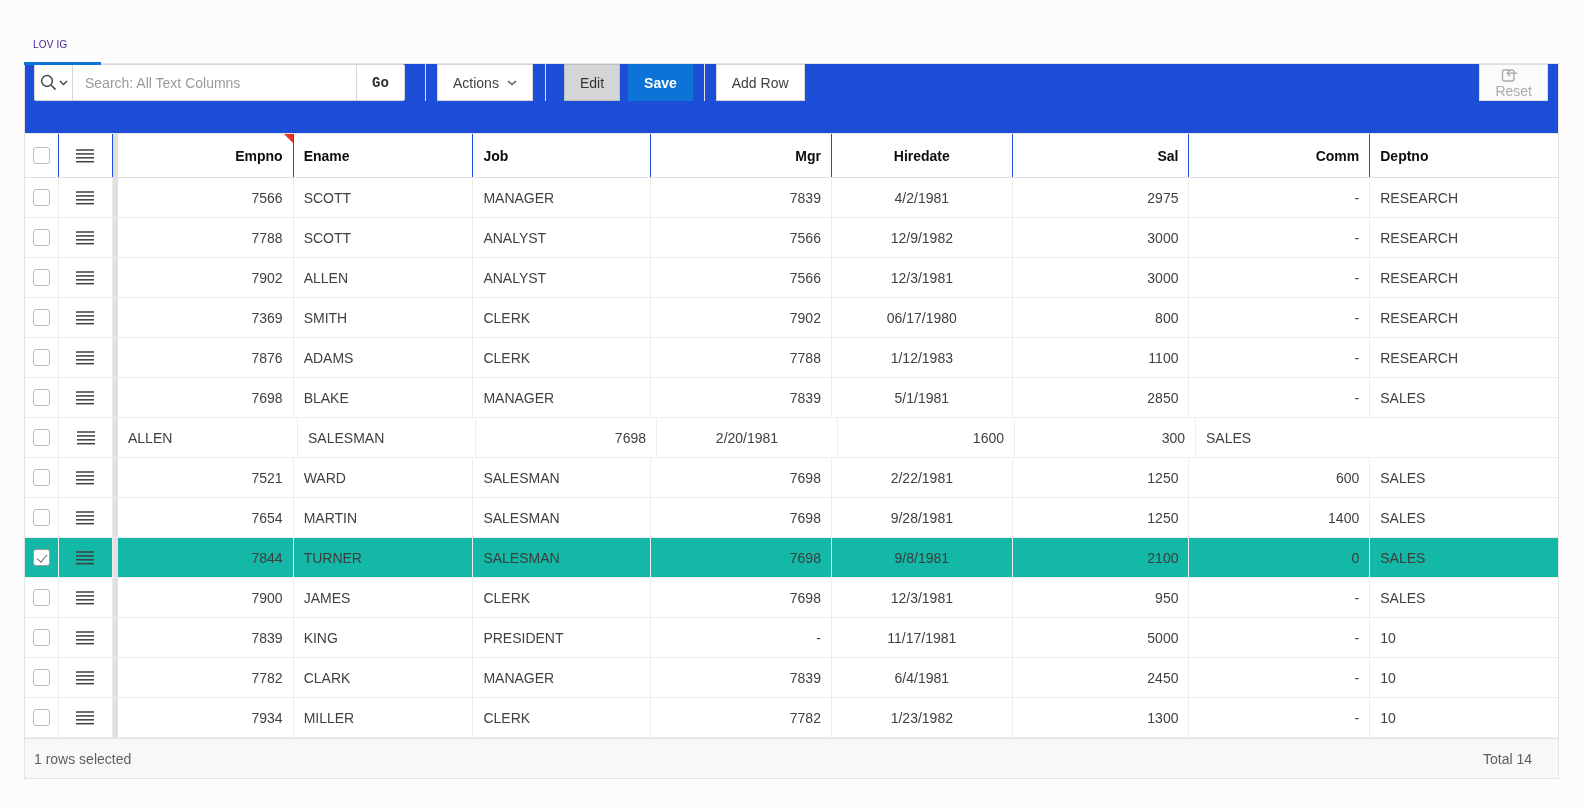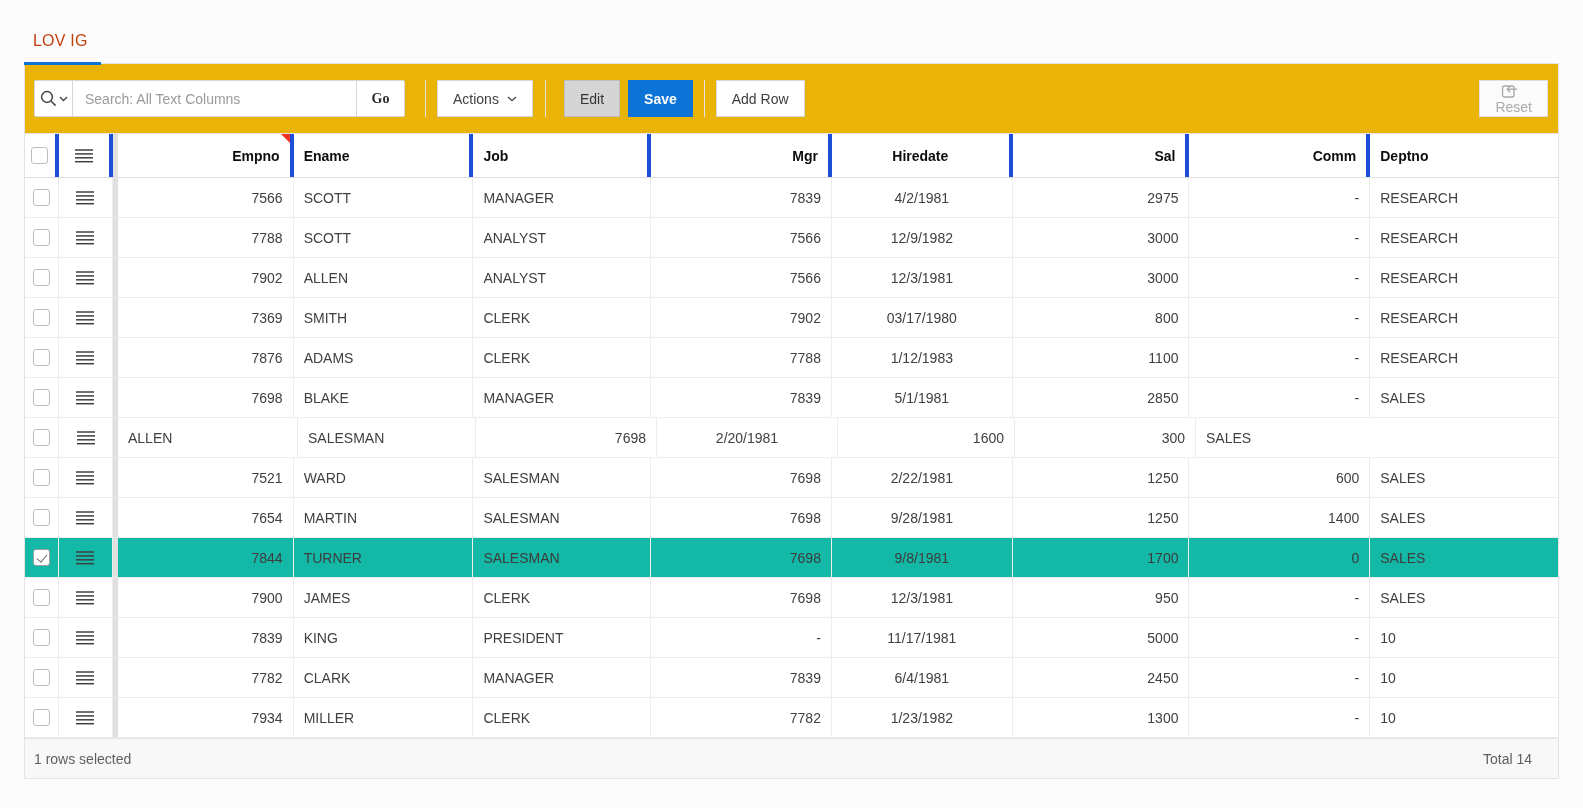--- a/index.html
+++ b/index.html
@@ -5,52 +5,52 @@
   * { margin:0; padding:0; box-sizing:border-box; }
   body { font-family:"Liberation Sans", sans-serif; background:#fcfcfc; }
   #page { position:relative; width:1583px; height:808px; background:#fcfcfc; overflow:hidden; }
 
   
   .top-fragment { position:absolute; left:810px; top:0; width:6px; height:4px; background:#4a4a56; }
 
   
   .tabbar { position:absolute; left:24px; top:0; width:1535px; height:63px; background:#fcfcfc; }
   .tab { position:absolute; left:0; bottom:0; width:77px; height:44px; cursor:pointer; }
-  .tab-label { position:absolute; left:9px; bottom:13px; font-size:16px; color:#c2410c; letter-spacing:0.2px; }
+  .tab-label { position:absolute; left:9px; bottom:13px; font-size:10px; color:#4c1d95; letter-spacing:0.2px; }
   .tab-underline { position:absolute; left:0; bottom:-2px; width:77px; height:3px; background:#0d73d6; z-index:6; }
 
   
   .ig-wrapper { position:absolute; left:24px; top:63px; width:1535px; background:#fff; border:1px solid #e3e3e3; }
 
   
-  .toolbar { height:70px; background:#eab308; border-bottom:1px solid #e4e4e4; display:flex; align-items:center; padding:0 10px 0 9px; }
+  .toolbar { height:70px; background:#1d4ed8; border-bottom:1px solid #e4e4e4; display:flex; padding:0 10px 0 9px; }
   .tb-sep { width:1px; height:37px; background:#e2e2e2; flex:0 0 auto; }
   .btn { height:37px; border:1px solid #d6d6d6; background:#fff; border-radius:0; font-size:14px; color:#404040; display:inline-flex; align-items:center; justify-content:center; padding:0 15px; cursor:pointer; font-family:"Liberation Sans",sans-serif; }
   .btn.pressed { background:#d5d5d5; border-color:#bdbdbd; color:#333; }
   .btn.primary { background:#0d73d6; border-color:#0d73d6; color:#fff; font-weight:bold; }
   .btn.disabled { background:#fbfbfb; border-color:#dedede; color:#ababab; cursor:default; }
   .btn .chev { margin-left:8px; }
 
   .search-group { display:flex; align-items:stretch; height:37px; border:1px solid #d6d6d6; border-radius:2px; background:#fff; overflow:hidden; margin-right:20px; }
   .search-opts { width:38px; display:flex; align-items:center; justify-content:center; gap:2px; border-right:1px solid #d6d6d6; background:#fff; cursor:pointer; }
   .search-input { width:283px; border:none; outline:none; font-size:14px; color:#333; padding:0 12px; font-family:"Liberation Sans",sans-serif; background:#fff; }
   .search-input::placeholder { color:#9a9a9a; }
-  .go-btn { width:48px; border:none; border-left:1px solid #d6d6d6; background:#fff; font-weight:bold; font-size:14px; color:#2b2b2b; cursor:pointer; font-family:Liberation Serif, serif; }
+  .go-btn { width:48px; border:none; border-left:1px solid #d6d6d6; background:#fff; font-weight:bold; font-size:14px; color:#2b2b2b; cursor:pointer; font-family:Liberation Mono, monospace; }
 
   .m-actions { margin:0 12px 0 11px; }
   .m-edit { margin-left:18px; }
   .m-save { margin-left:8px; }
   .m-sep-save { margin-left:11px; }
   .m-addrow { margin-left:11px; }
   .m-reset { margin-left:auto;flex-direction:column; }
   .reset-ico { margin-right:8px; display:inline-flex; }
 
   
   .grid-header { display:flex; height:44px; background:#fff; border-bottom:1px solid #dfdfdf; }
-  .hcell { display:flex; align-items:center; padding:0 10px; border-right:4px solid #1d4ed8; font-weight:bold; font-size:14px; color:#0d0d0d; position:relative; height:100%; }
+  .hcell { display:flex; align-items:center; padding:0 10px; border-right:1px solid #1d4ed8; font-weight:bold; font-size:14px; color:#0d0d0d; position:relative; height:100%; }
   .cell  { display:flex; align-items:center; padding:0 10px; border-right:1px solid #ededed; font-size:14px; color:#404040; height:100%; }
   .col-cb   { width:34px; justify-content:center; padding:0; }
   .col-menu { width:54px; justify-content:center; padding:0; }
   .freeze-bar { width:5px; background:#e0e0e0; flex:0 0 auto; height:100%; }
   .c-empno { width:176px; } .c-ename { width:180px; } .c-job { width:178px; }
   .c-mgr { width:181px; } .c-hiredate { width:181px; } .c-sal { width:177px; }
   .c-comm { width:181px; } .c-deptno { width:188px; border-right:none; }
   .al { justify-content:flex-start; } .ar { justify-content:flex-end; } .ac { justify-content:center; }
 
   .corner-flag { position:absolute; top:0; right:0; width:0; height:0; border-top:9px solid #ee3124; border-left:9px solid transparent; }
@@ -259,21 +259,21 @@
                 <line x1="0" y1="8.8" x2="18" y2="8.8"></line>
                 <line x1="0" y1="12.7" x2="18" y2="12.7"></line>
               </g>
             </svg>
     </div>
     <div class="freeze-bar"></div>
     <div class="cell c-empno ar">7369</div>
     <div class="cell c-ename al">SMITH</div>
     <div class="cell c-job al">CLERK</div>
     <div class="cell c-mgr ar">7902</div>
-    <div class="cell c-hiredate ac">03/17/1980</div>
+    <div class="cell c-hiredate ac">06/17/1980</div>
     <div class="cell c-sal ar">800</div>
     <div class="cell c-comm ar">-</div>
     <div class="cell c-deptno al">RESEARCH</div>
   </div>
 
   <div class="ig-row">
     <div class="cell col-cb">
             <span class="cb"></span>
           </div>
     <div class="cell col-menu">
@@ -409,21 +409,21 @@
                 <line x1="0" y1="12.7" x2="18" y2="12.7"></line>
               </g>
             </svg>
     </div>
     <div class="freeze-bar"></div>
     <div class="cell c-empno ar">7844</div>
     <div class="cell c-ename al">TURNER</div>
     <div class="cell c-job al">SALESMAN</div>
     <div class="cell c-mgr ar">7698</div>
     <div class="cell c-hiredate ac">9/8/1981</div>
-    <div class="cell c-sal ar">1700</div>
+    <div class="cell c-sal ar">2100</div>
     <div class="cell c-comm ar">0</div>
     <div class="cell c-deptno al">SALES</div>
   </div>
 
   <div class="ig-row">
     <div class="cell col-cb">
             <span class="cb"></span>
           </div>
     <div class="cell col-menu">
       <svg class="burger" width="18" height="14" viewBox="0 0 18 14">

